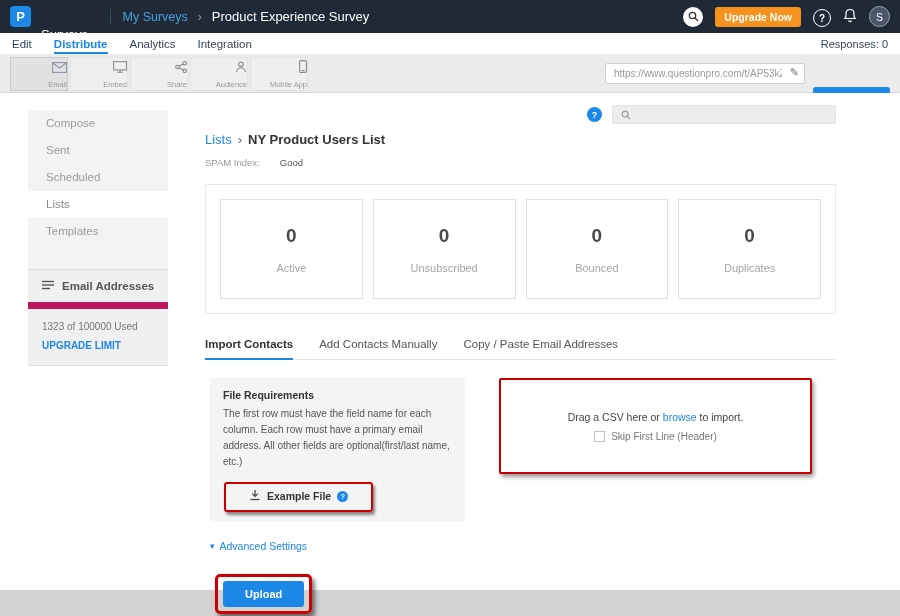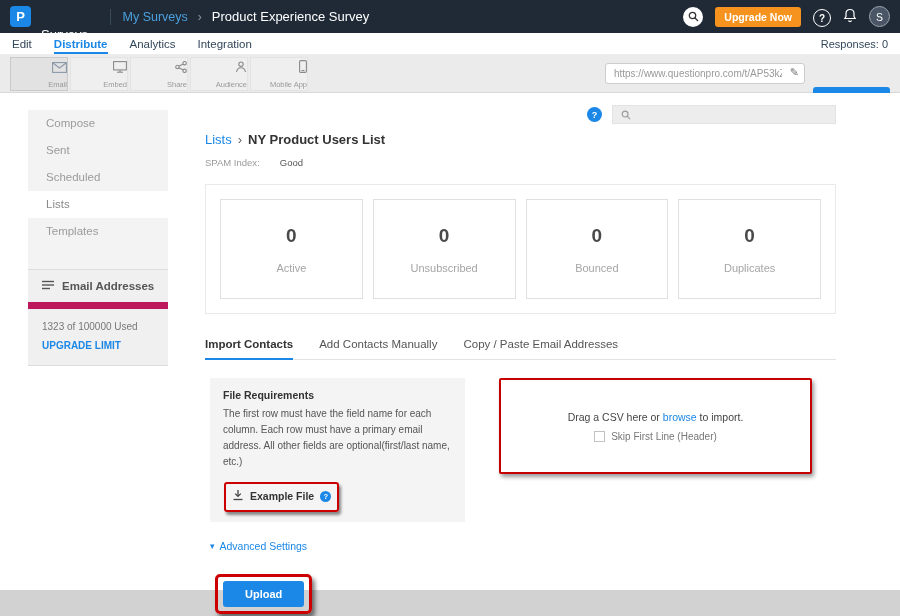--- a/index.html
+++ b/index.html
@@ -90,21 +90,21 @@
 
   .tabs { margin-top:24px; display:flex; gap:26px; border-bottom:1px solid #e3e3e3; }
   .tab { font-size:11.5px; color:#555; padding-bottom:8px; cursor:pointer; }
   .tab.active { color:#333; font-weight:700; border-bottom:2px solid #1b87e6; margin-bottom:-1px; }
 
   .twocol { margin-top:18px; margin-left:5px; display:flex; gap:34px; align-items:flex-start; }
   .filereq { width:255px; background:#f4f4f4; padding:11px 13px 14px; }
   .fr-title { font-size:10.5px; font-weight:700; color:#333; }
   .fr-text { margin-top:5px; font-size:10px; color:#555; line-height:16px; }
   .example-row { margin-top:14px; margin-left:4px; position:relative; display:inline-flex;
-                 align-items:center; gap:6px; padding:3px 5px; cursor:pointer; }
+                 align-items:center; gap:6px; padding:3px 22px; cursor:pointer; }
   .annot-example { position:absolute; left:-3px; right:-3px; top:-2px; bottom:-4px; border:2px solid #cc0000;
                    border-radius:3px; box-shadow:2px 3px 3px rgba(0,0,0,0.45); pointer-events:none; }
   .example-label { font-size:10.5px; font-weight:700; color:#333; }
   .q-badge { width:11px; height:11px; border-radius:50%; background:#1b87e6; color:#fff; font-size:7.5px;
              font-weight:700; display:flex; align-items:center; justify-content:center; cursor:pointer; }
 
   .dropzone { width:313px; min-height:96px; border:2px solid #c40000; border-radius:2px;
               box-shadow:2px 3px 4px rgba(0,0,0,0.4); background:#fff; cursor:pointer;
               display:flex; flex-direction:column; align-items:center; justify-content:center; gap:8px; }
   .dz-line { font-size:10.5px; color:#444; }

